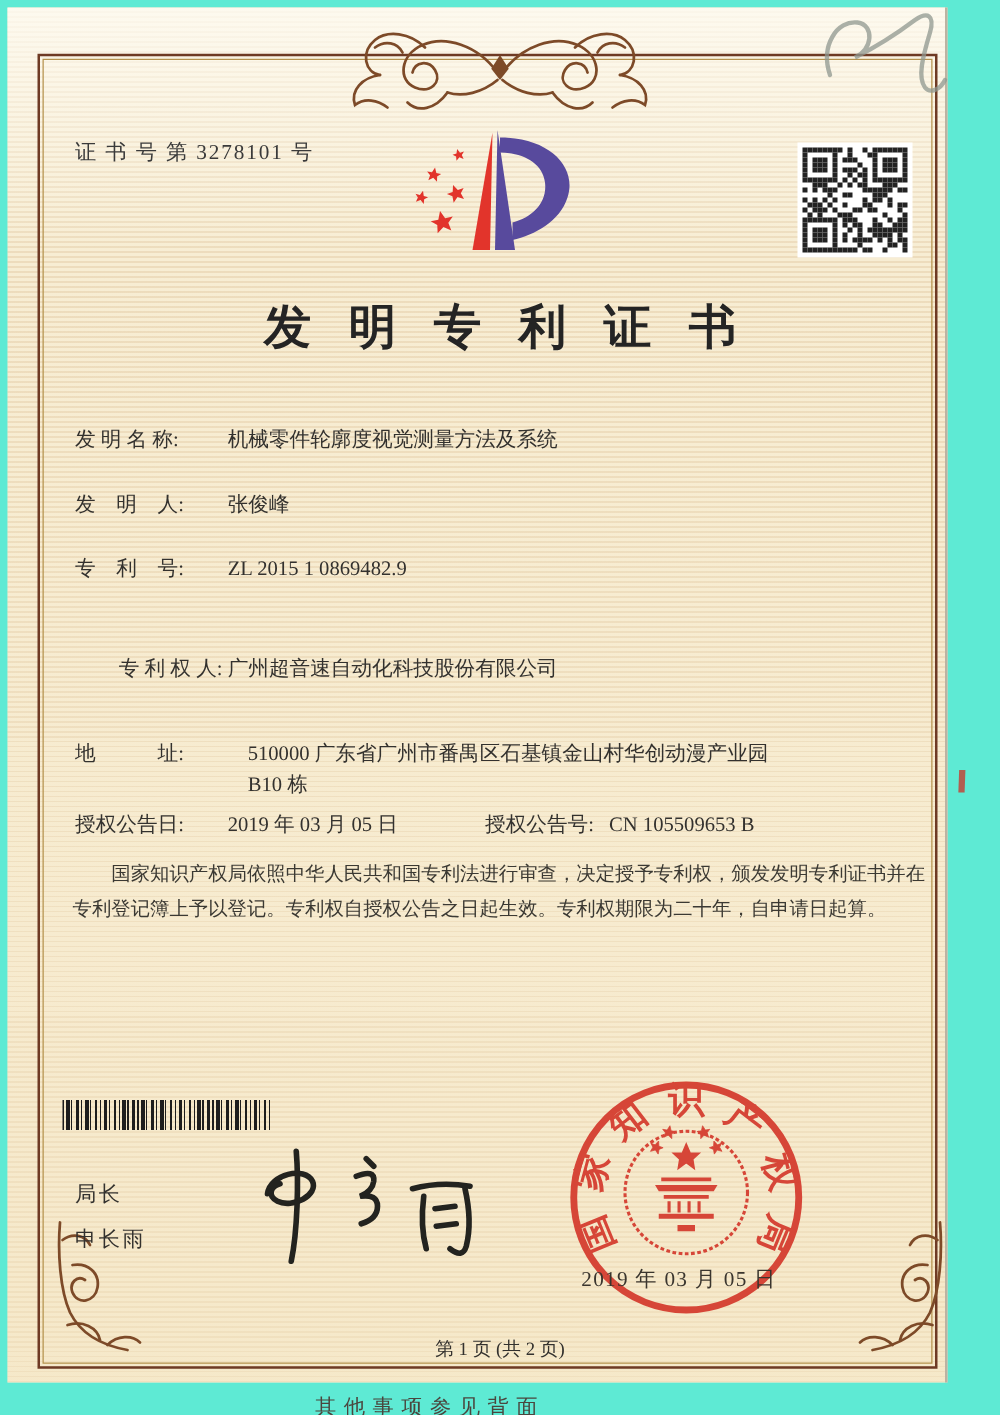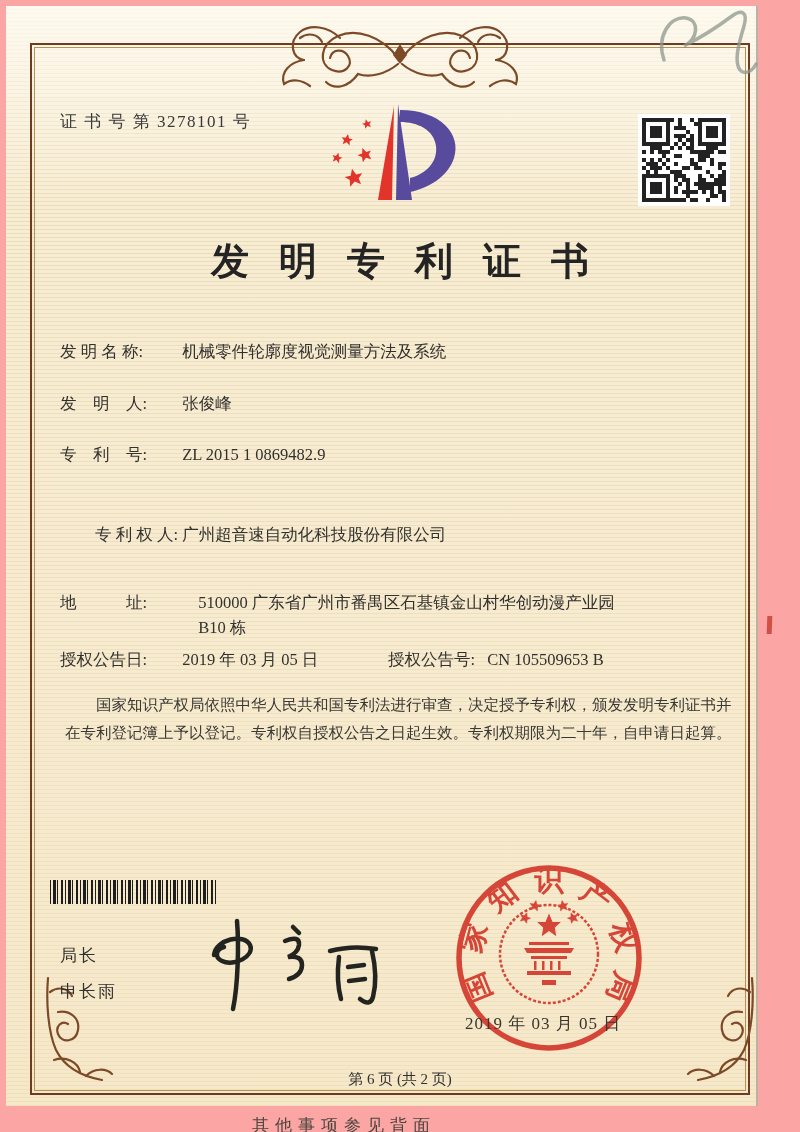--- a/index.html
+++ b/index.html
@@ -1,35 +1,35 @@
 <!DOCTYPE html>
 <html><head>
 <meta charset="utf-8">
 <style>
   html,body{margin:0;padding:0;}
   body{background:#e8e8e8;font-family:"Liberation Serif","DejaVu Serif",serif;}
-  .page{position:relative;width:800px;height:1132px;background:#fca5a5;overflow:hidden;margin:0 auto;}
+  .page{position:relative;width:800px;height:1132px;background:#5eead4;overflow:hidden;margin:0 auto;}
   .paper{position:absolute;left:6px;top:6px;width:750px;height:1100px;
     background-color:#f7edd3;
     background-image:
       linear-gradient(180deg, rgba(255,253,246,.8) 0%, rgba(255,253,246,0) 18%, rgba(246,231,199,.35) 70%, rgba(244,228,192,.5) 100%),
       repeating-linear-gradient(0deg, rgba(198,152,98,.20) 0 1px, rgba(255,252,242,0) 1px 4px);
     border-right:2px solid #bdb3a2;}
   .frame-outer{position:absolute;left:30px;top:43px;width:716px;height:1048px;border:2px solid #6e3a24;}
   .frame-inner{position:absolute;inset:2px;border:1px solid #b5924e;}
   .cert-no{position:absolute;left:60px;top:110px;font-size:17px;color:#3a3a3a;letter-spacing:1.5px;}
   .doc-title{position:absolute;left:0;right:0;top:236px;text-align:center;font-size:38px;font-weight:700;
     color:#242424;letter-spacing:30px;padding-left:30px;}
   .field-row{position:absolute;left:60px;font-size:16.5px;color:#33312e;line-height:1.5;}
   .field-label{display:inline-block;width:118px;vertical-align:top;}
   .field-value{display:inline-block;vertical-align:top;}
   .addr-value{width:440px;margin-left:16px;}
   .grant-col2{position:absolute;left:328px;top:0;}
   .body-text{position:absolute;left:58px;top:686px;width:682px;font-size:15.5px;line-height:1.8;color:#3b3933;}
-  .body-text p{margin:7px;text-indent:2em;font-family:Liberation Mono, monospace;}
+  .body-text p{margin:0;text-indent:2em;}
   .barcode{position:absolute;left:50px;top:880px;width:166px;height:24px;
     background:repeating-linear-gradient(90deg,#1d1d1d 0 1px,transparent 1px 3px,#1d1d1d 3px 6px,transparent 6px 7px,#1d1d1d 7px 8px,transparent 8px 11px,#1d1d1d 11px 13px,transparent 13px 15px);}
   .director-label{position:absolute;left:60px;top:944px;font-size:17px;color:#33312e;letter-spacing:2px;}
   .director-name{position:absolute;left:60px;top:980px;font-size:17px;color:#33312e;letter-spacing:2px;}
   .seal-date{position:absolute;left:465px;top:1012px;font-size:17px;color:#3a352e;letter-spacing:1px;}
   .page-info{position:absolute;left:0;right:0;top:1070px;text-align:center;font-size:15px;color:#33312e;}
   .bottom-note{position:absolute;left:252px;top:1114px;font-size:17px;color:#4a463e;letter-spacing:6px;white-space:nowrap;}
   .qr{position:absolute;left:638px;top:114px;width:92px;height:92px;background:#fff;padding:4px;box-sizing:border-box;}
   .qr-grid{display:grid;grid-template-columns:repeat(21,4px);grid-template-rows:repeat(21,4px);}
   .qr-grid .b{background:#222;}
@@ -622,18 +622,18 @@
       <rect x="90" y="103" width="2.5" height="9" stroke="none"></rect>
       <rect x="98" y="103" width="2.5" height="9" stroke="none"></rect>
       <rect x="106" y="103" width="2.5" height="9" stroke="none"></rect>
       <rect x="75" y="113" width="44" height="4" stroke="none"></rect>
       <rect x="90" y="122" width="14" height="5" stroke="none"></rect>
     </g>
   </svg>
 
   <div class="seal-date">2019 年 03 月 05 日</div>
 
-  <div class="page-info">第 6 页 (共 2 页)</div>
+  <div class="page-info">第 1 页 (共 2 页)</div>
 
   <div class="bottom-note">其他事项参见背面</div>
 
   <div class="red-mark"></div>
 </div>
 
 </body></html>

